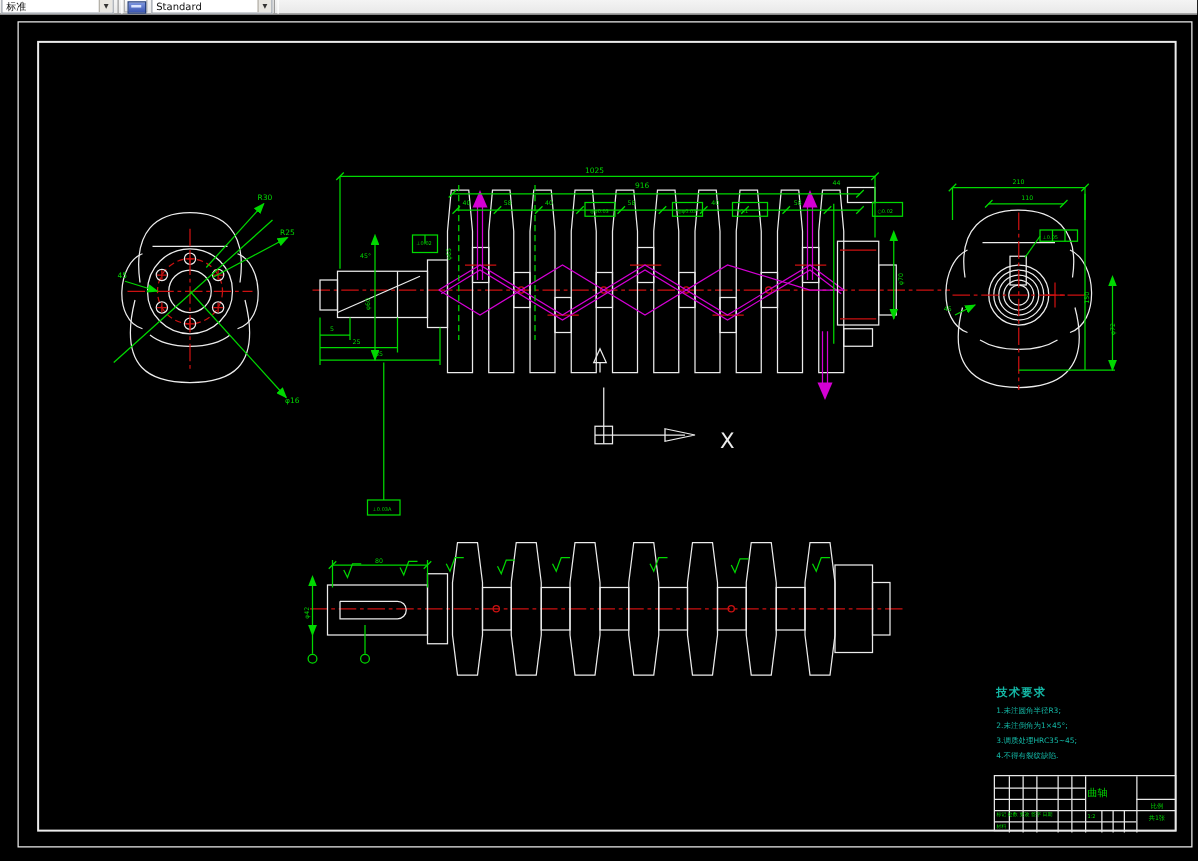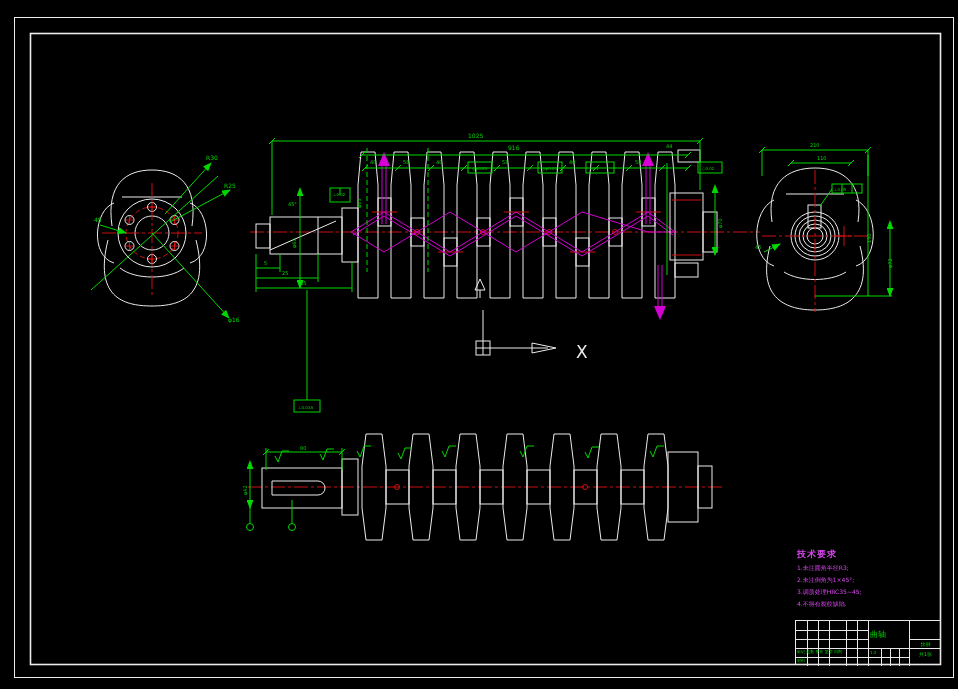--- a/index.html
+++ b/index.html
@@ -25,34 +25,49 @@
   svg{position:absolute;left:0;top:0;}
   .wt{stroke:#ececec;fill:none;stroke-width:1;}
   .wt2{stroke:#ececec;fill:none;stroke-width:1.6;}
   .gn{stroke:#00d800;fill:none;stroke-width:1;}
   .mg{stroke:#d400d4;fill:none;stroke-width:1;}
   .rd{stroke:#cc1111;fill:none;stroke-width:1;}
   .cl{stroke-dasharray:14 3 3 3;}
   .dsh{stroke-dasharray:5 3;}
   text{font-family:"DejaVu Sans","Liberation Sans",sans-serif;}
   
-  .notes{position:absolute;left:797px;top:548px;color:#d946ef;z-index:3;}
+  .notes{position:absolute;left:797px;top:548px;color:#14b8a6;z-index:3;}
   .notes-title{font-size:9px;font-weight:bold;letter-spacing:1px;}
   .note-line{font-size:6px;margin-top:3px;white-space:nowrap;transform-origin:0 0;}
   
   .tblock{position:absolute;left:795px;top:620px;width:146px;height:45px;
           border:1px solid #e8e8e8;box-sizing:border-box;z-index:3;}
   .tb-l{position:absolute;background:#e8e8e8;}
   .tb-txt{position:absolute;color:#00d800;overflow:hidden;white-space:nowrap;}
 </style>
 </head>
 <body>
 
 <div class="screen">
 
+  <div class="toolbar">
+    <div class="combo" style="left:1px;width:88px;">
+      <span class="combo-text">标准</span>
+      <span class="combo-arrow">▼</span>
+    </div>
+    <div class="tsep" style="left:94px;"></div>
+    <button class="tool-btn" style="left:99px;">
+      <span class="tool-icon"></span>
+    </button>
+    <div class="combo" style="left:121px;width:95px;">
+      <span class="combo-text">Standard</span>
+      <span class="combo-arrow">▼</span>
+    </div>
+    <div class="tsep" style="left:219px;"></div>
+  </div>
 
   <div class="canvas">
   <svg width="958" height="689" viewBox="0 0 958 689">
     <defs>
       <pattern id="hz" width="8" height="8" patternUnits="userSpaceOnUse" patternTransform="rotate(45)">
         <line x1="0" y1="0" x2="0" y2="8" stroke="#00c8c8" stroke-width="1"></line>
       </pattern>
       <marker id="ae" markerWidth="9" markerHeight="7" refX="8" refY="3.5" orient="auto" markerUnits="userSpaceOnUse">
         <path d="M0,0 L9,3.5 L0,7 Z" fill="#00d800"></path>
       </marker>

